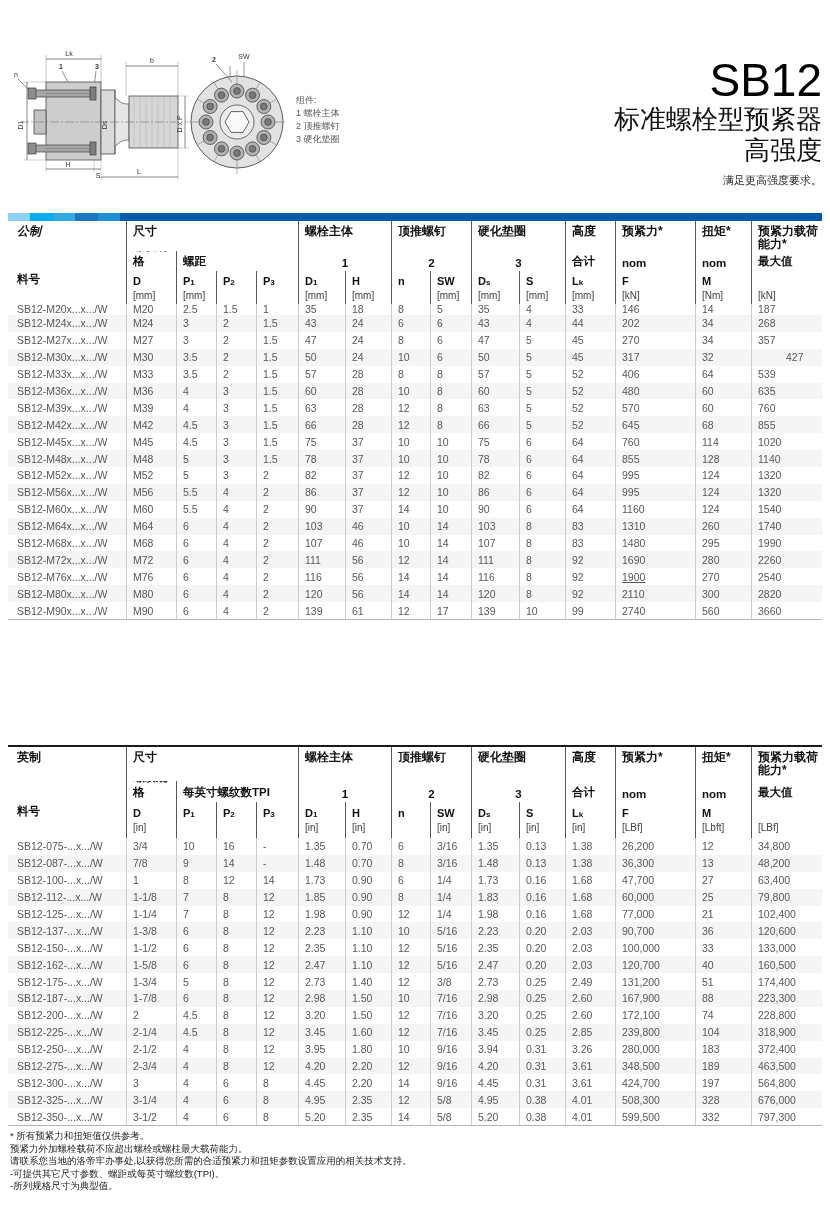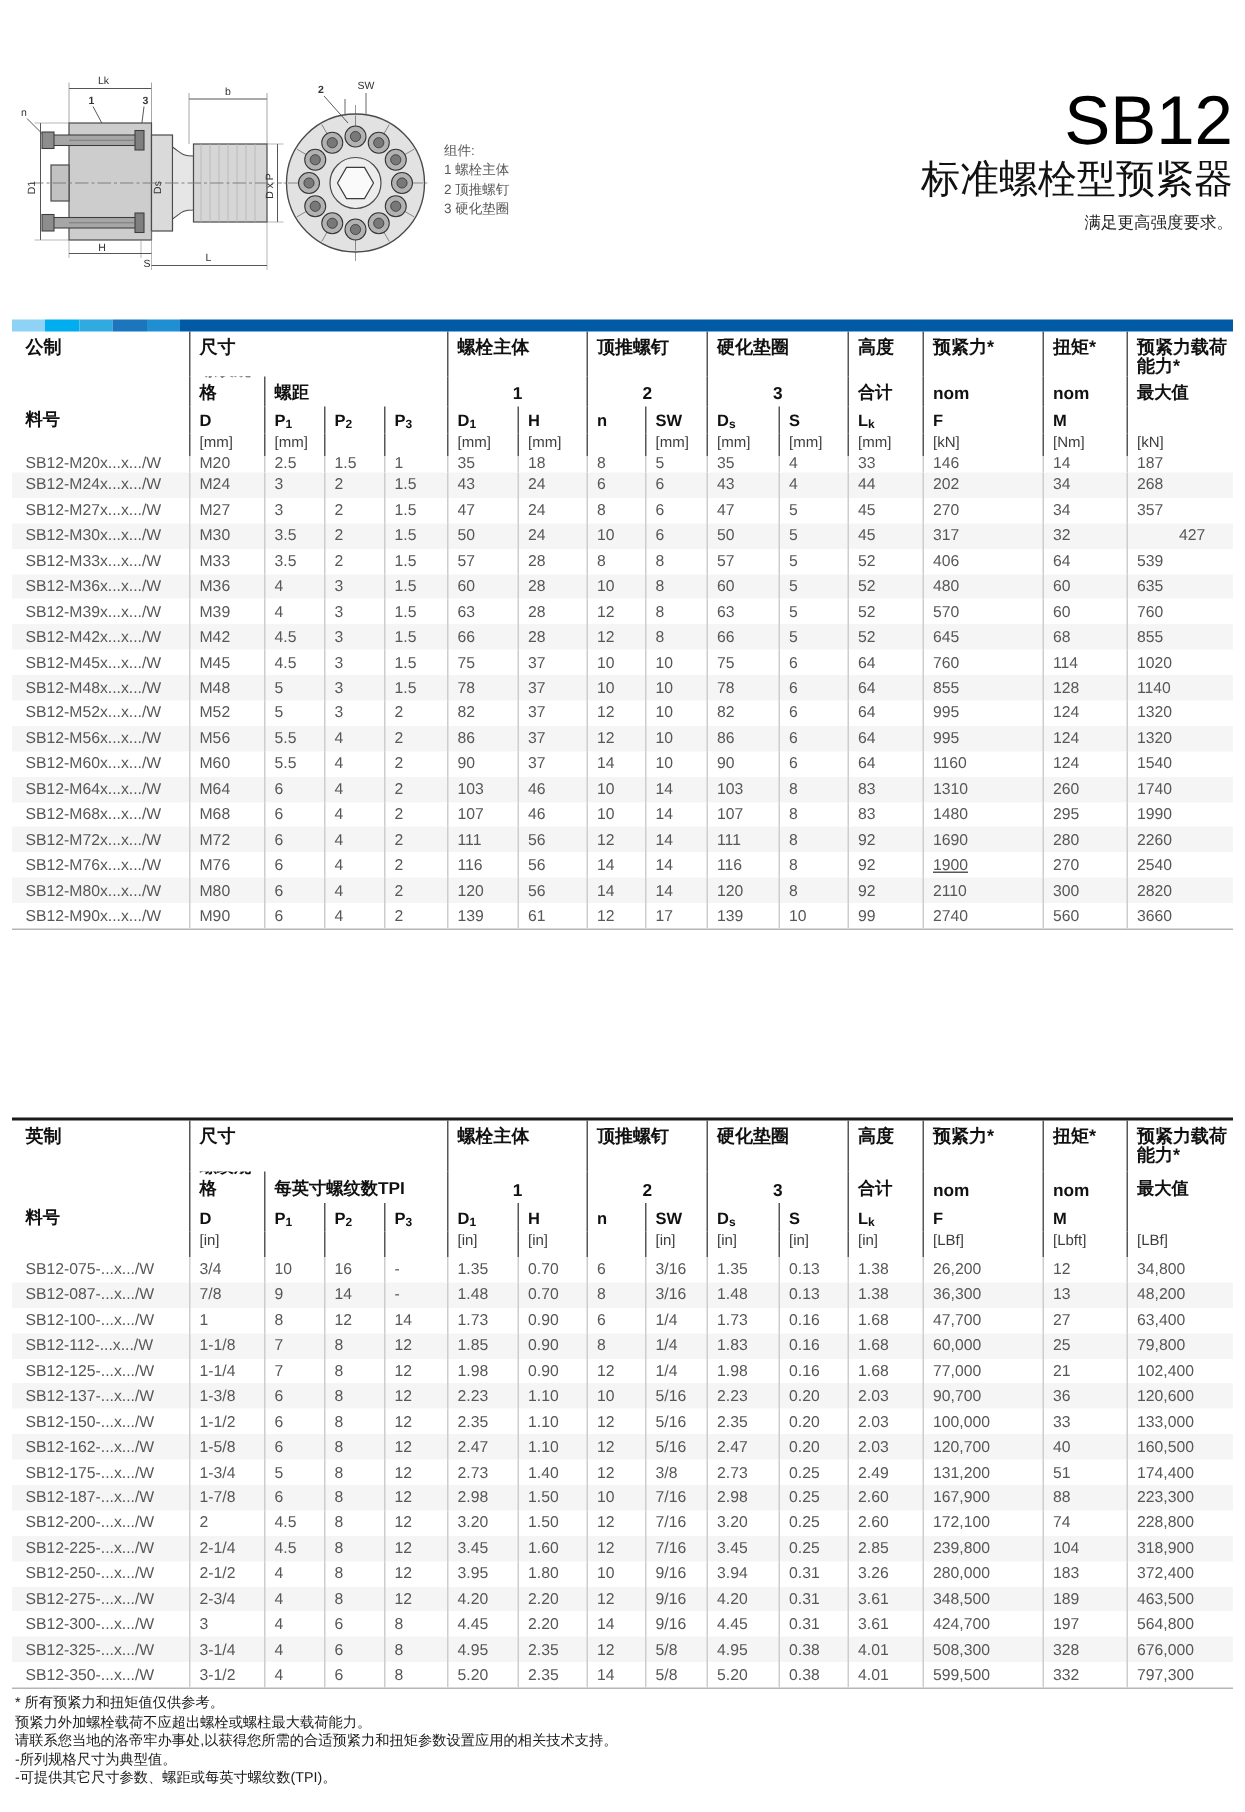--- a/index.html
+++ b/index.html
@@ -194,37 +194,38 @@
   <div class="legend">
     <div>组件:</div>
     <div>1 螺栓主体</div>
     <div>2 顶推螺钉</div>
     <div>3 硬化垫圈</div>
   </div>
 
   <div class="title-block">
     <div class="title-main">SB12</div>
     <div class="title-sub">标准螺栓型预紧器</div>
+    <div class="title-sub">高强度</div>
     <div class="title-desc">
       <div>满足更高强度要求。</div>
     </div>
   </div>
 
   <div id="metric-table" class="dtable metric">
     <div class="bar">
         <span style="width: 22px; background: rgb(142, 211, 245);"></span>
         <span style="width: 23px; background: rgb(0, 174, 239);"></span>
         <span style="width: 22px; background: rgb(47, 171, 225);"></span>
         <span style="width: 23px; background: rgb(27, 118, 189);"></span>
         <span style="width: 22px; background: rgb(31, 142, 211);"></span>
         <span style="flex: 1 1 0%; background: rgb(0, 90, 165);"></span>
       </div>
   <div class="thead">
         <div class="h-row h-rowA">
-          <div class="h-cell first h-group" style="width: 118px;">公制</div>
+          <div class="h-cell first h-group" style="width: 118px; font-style: italic;">公制</div>
           <div class="h-cell h-group maj" style="width: 172px;">尺寸</div>
           <div class="h-cell h-group maj" style="width: 93px;">螺栓主体</div>
           <div class="h-cell h-group maj" style="width: 80px;">顶推螺钉</div>
           <div class="h-cell h-group maj" style="width: 94px;">硬化垫圈</div>
           <div class="h-cell h-group maj" style="width: 50px;">高度</div>
           <div class="h-cell h-group maj" style="width: 80px;">预紧力*</div>
           <div class="h-cell h-group maj" style="width: 56px;">扭矩*</div>
           <div class="h-cell h-group maj" style="width: 71px;">预紧力载荷能力*</div>
         </div>
         <div class="h-row h-rowB">
@@ -1020,16 +1021,16 @@
           <div class="t-cell" style="width: 56px;">332</div>
           <div class="t-cell" style="width: 71px;">797,300</div>
         </div>
       </div>
     </div>
 
   <div class="footnotes">
     <div>* 所有预紧力和扭矩值仅供参考。</div>
     <div>预紧力外加螺栓载荷不应超出螺栓或螺柱最大载荷能力。</div>
     <div>请联系您当地的洛帝牢办事处,以获得您所需的合适预紧力和扭矩参数设置应用的相关技术支持。</div>
+    <div>-可提供其它尺寸参数、螺距或每英寸螺纹数(TPI)。</div>
     <div>-所列规格尺寸为典型值。</div>
-    <div>-可提供其它尺寸参数、螺距或每英寸螺纹数(TPI)。</div>
   </div>
 </div>
 
 </body></html>

